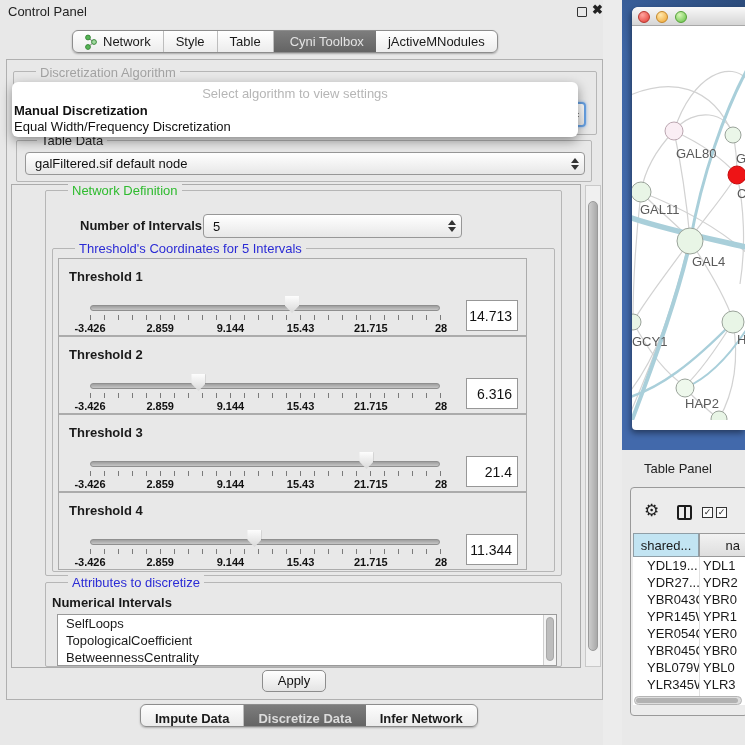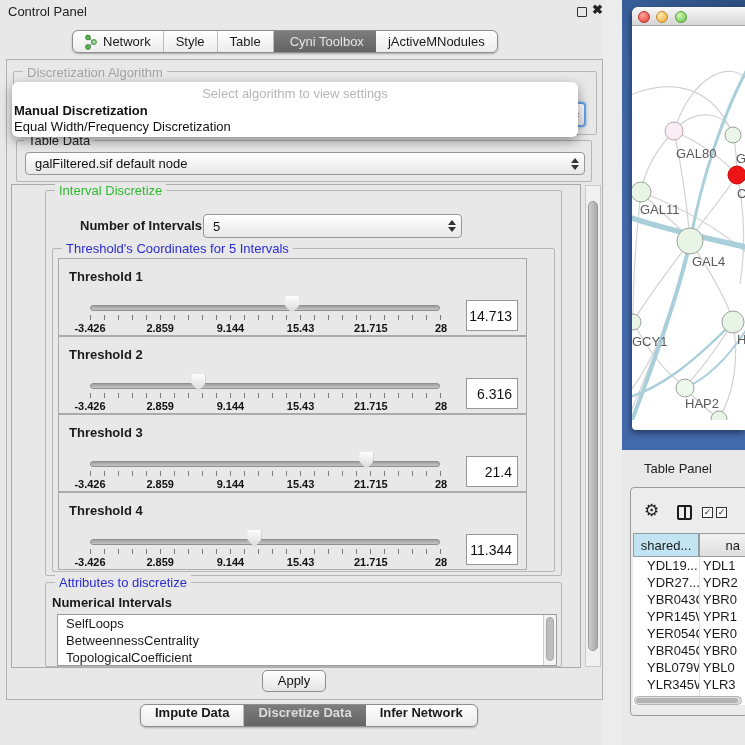--- a/index.html
+++ b/index.html
@@ -19,21 +19,21 @@
             background:linear-gradient(#ffffff,#ececec); box-shadow:0 1px 2px rgba(0,0,0,.28); overflow:hidden; }
   .tabseg { display:flex; align-items:center; padding:0 12px; height:100%; font-size:13px; color:#1a1a1a; border-right:1px solid #bdbdbd; }
   .tabseg:last-child { border-right:none; }
   .tabseg.dark { background:linear-gradient(#7d7d7d,#646464); color:#e3e3e3; border-right:none;padding-left:16px; }
   .tabseg .net-ic { margin-right:6px; }
 
   
   .main-panel { left:6px; top:59px; width:597px; height:641px; border:1px solid #b0b0b0; background:#e8e8e8; }
 
   .group { border:1px solid #b6b6b6; border-radius:2px; background:#e8e8e8; }
-  .gtitle { position:absolute; background:#e8e8e8; padding:0 4px; font-size:13px; white-space:nowrap; }
+  .gtitle { position:absolute; background:#e8e8e8; padding:0 4px; font-size:13px; white-space:nowrap;margin-left:13px; }
   .gtitle.gray { color:#a3a3a3; }
   .gtitle.green { color:#2ebb2e; }
   .gtitle.blue { color:#2b2bd5; }
 
   .combo { background:linear-gradient(#ffffff,#e7e7e7); border:1px solid #979797; border-radius:4px;
            display:flex; align-items:center; padding-left:9px; font-size:13px; color:#111; }
   .combo .ctext { flex:1; overflow:hidden; white-space:nowrap; }
   .stepper { width:18px; height:100%; display:flex; flex-direction:column; align-items:center; justify-content:center; gap:2px; }
   .stepper i { width:0; height:0; border-left:4px solid transparent; border-right:4px solid transparent; }
   .stepper .up { border-bottom:5px solid #333; }
@@ -80,21 +80,21 @@
   .attr-scroll { position:absolute; right:0; top:0; bottom:0; width:13px; background:#f4f4f4; border-left:1px solid #cfcfcf; }
   .attr-scroll .thumb { position:absolute; left:2px; top:2px; width:8px; height:44px; border-radius:5px; background:#bdbdbd; border:1px solid #a8a8a8; }
 
   .apply-btn { left:262px; top:670px; width:64px; height:22px; border:1px solid #8d8d8d; border-radius:5px;
                background:linear-gradient(#fefefe,#e4e4e4); font-family:"Liberation Sans",sans-serif;
                font-size:13px; color:#111; text-align:center; line-height:20px; }
 
   
   .bottombar { left:140px; top:704px; height:23px; display:flex; border:1px solid #8d8d8d; border-radius:6px;
                background:linear-gradient(#fdfdfd,#ebebeb); box-shadow:0 1px 2px rgba(0,0,0,.25); overflow:hidden; }
-  .bseg { display:flex; align-items:flex-start; padding:0 14px; font-size:13px; font-weight:bold; color:#1a1a1a; border-right:1px solid #bdbdbd; }
+  .bseg { display:flex; align-items:flex-end; padding:0 14px; font-size:13px; font-weight:bold; color:#1a1a1a; border-right:1px solid #bdbdbd; }
   .bseg:last-child { border-right:none; }
   .bseg.dark { background:linear-gradient(#7d7d7d,#646464); color:#dcdcdc; border-right:none; }
 
   
   .right-gap { left:603px; top:0; width:19px; height:745px; background:#ececec; }
   .net-frame { left:622px; top:0; width:123px; height:450px;
                background:linear-gradient(225deg,#2c4c7c 0%,#3d65a4 30%,#4269ab 60%); }
   .net-window { left:632px; top:7px; width:113px; height:423px; background:#fff;
                 border-radius:6px 0 0 4px; box-shadow:-1px 3px 6px rgba(0,0,0,.45); overflow:hidden; }
   .net-titlebar { position:absolute; left:0; top:0; width:100%; height:19px;
@@ -184,21 +184,21 @@
           <i class="dn"></i>
         </span>
     </div>
 
     <div class="abs scrollpane"></div>
     <div class="abs vscroll">
         <div class="thumb"></div>
       </div>
 
     <div class="abs group" style="left:45px;top:190px;width:517px;height:386px;"></div>
-    <div class="gtitle green abs" style="left:55px;top:183px;">Interval Discretize</div>
+    <div class="gtitle green abs" style="left:55px;top:183px;">Network Definition</div>
 
     <div class="abs" style="left:80px;top:218px;font-weight:bold;">Number of Intervals</div>
     <div class="abs combo" style="left:203px;top:214px;width:259px;height:24px;">
       <span class="ctext">5</span>
       <span class="stepper">
           <i class="up"></i>
           <i class="dn"></i>
         </span>
     </div>
 
@@ -267,22 +267,22 @@
         <span>28</span>
       </div>
       <input class="th-value" value="11.344" style="">
     </div>
 
     <div class="abs group" style="left:45px;top:582px;width:517px;height:85px;"></div>
     <div class="gtitle blue abs" style="left:55px;top:575px;">Attributes to discretize</div>
     <div class="abs" style="left:52px;top:595px;font-weight:bold;">Numerical Intervals</div>
     <div class="abs attr-list">
       <div class="item">SelfLoops</div>
+      <div class="item">TopologicalCoefficient</div>
       <div class="item">BetweennessCentrality</div>
-      <div class="item">TopologicalCoefficient</div>
       <div class="attr-scroll">
           <div class="thumb"></div>
         </div>
     </div>
 
     <button class="abs apply-btn">Apply</button>
 
     <div class="abs bottombar">
       <div class="bseg">
           <span>Impute Data</span>

